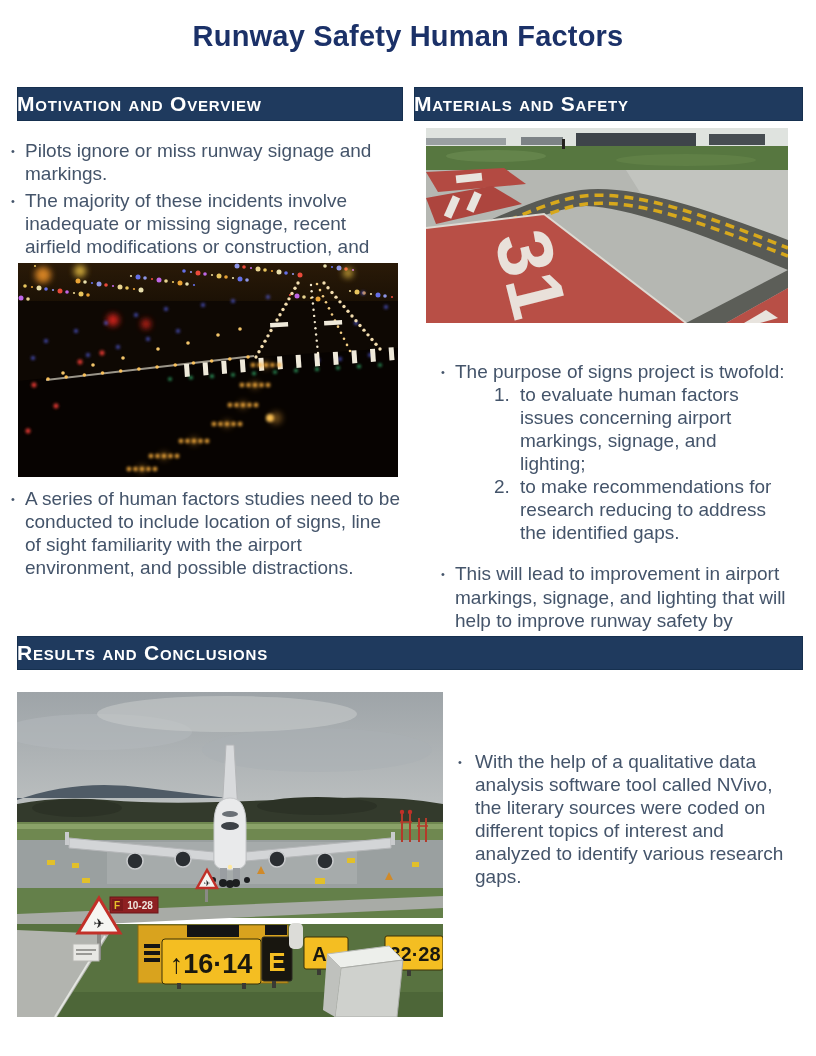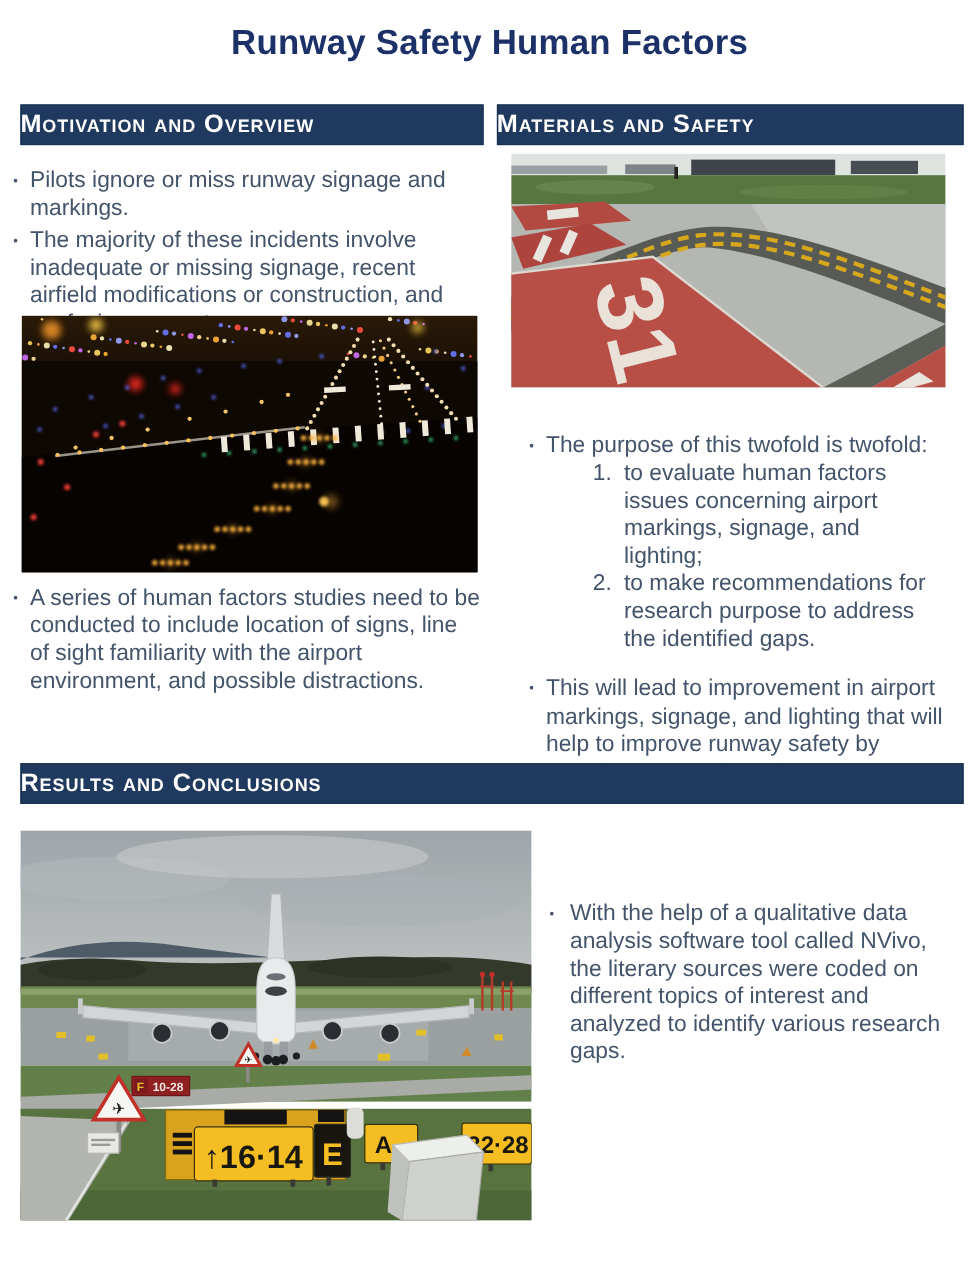--- a/index.html
+++ b/index.html
@@ -336,28 +336,28 @@
     <polygon points="260,195 362,142 362,160 300,195" fill="#5c5e58"></polygon>
     <polygon points="300,195 362,160 362,195" fill="#b84f46"></polygon>
     <polygon points="318,195 340,182 352,190 334,195" fill="#e8e4de"></polygon>
     <polygon points="0,100 118,86 260,195 0,195" fill="#b84f46"></polygon>
     <polyline points="0,100 118,86 260,195" fill="none" stroke="#ddd9d2" stroke-width="2"></polyline>
     <text x="78" y="118" font-size="78" font-weight="bold" fill="#ece9e2" opacity="0.95" transform="rotate(76 78 108)">31</text>
   </svg>
 
   <div class="blist" style="left:438px;top:360px;width:366px;">
     <div class="item" style="margin-bottom:0;">
-      <span>The purpose of this twofold is twofold:</span>
+      <span>The purpose of signs project is twofold:</span>
     </div>
     <ol class="num">
       <li style="width:264px;">
         <span>to evaluate human factors issues concerning airport markings, signage, and lighting;</span>
       </li>
       <li style="width:264px;">
-        <span>to make recommendations for research purpose to address the identified gaps.</span>
+        <span>to make recommendations for research reducing to address the identified gaps.</span>
       </li>
     </ol>
     <div class="item" style="margin-top:18px;line-height:23.5px;">
       <span>This will lead to improvement in airport markings, signage, and lighting that will help to improve runway safety by reducing runway incursions.</span>
     </div>
   </div>
 
   <div class="bar" style="left:17px;top:636px;width:786px;">
     <span>Results and Conclusions</span>
   </div>

